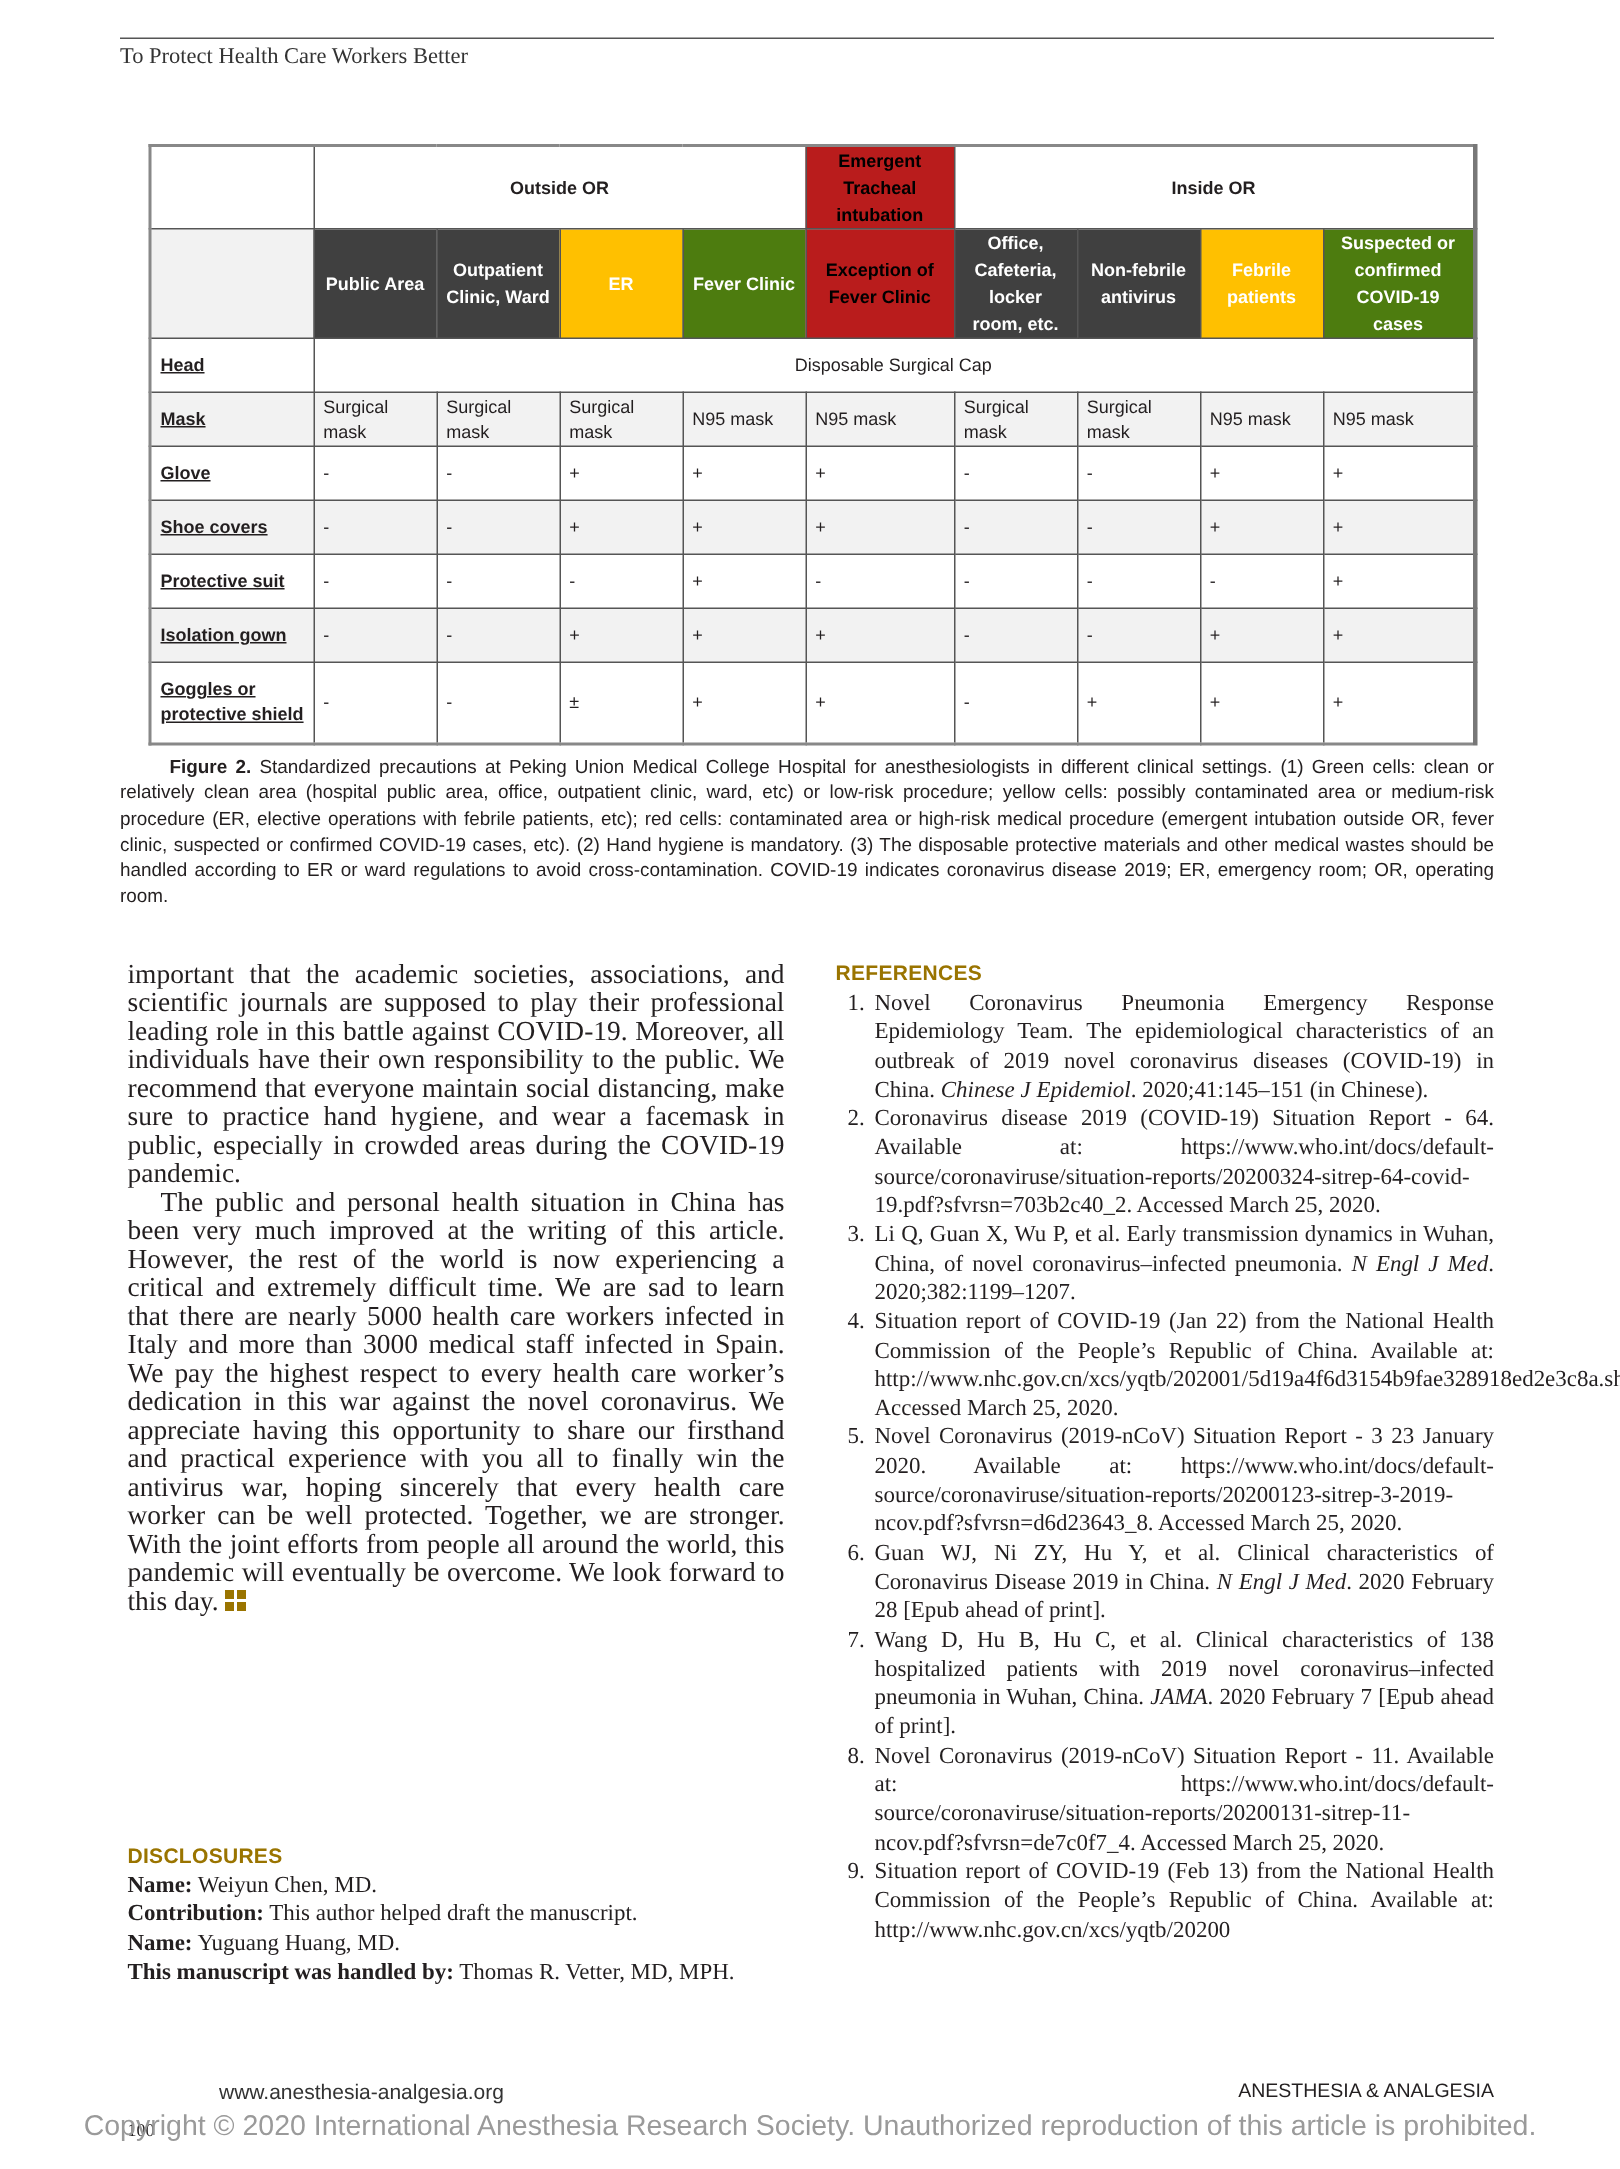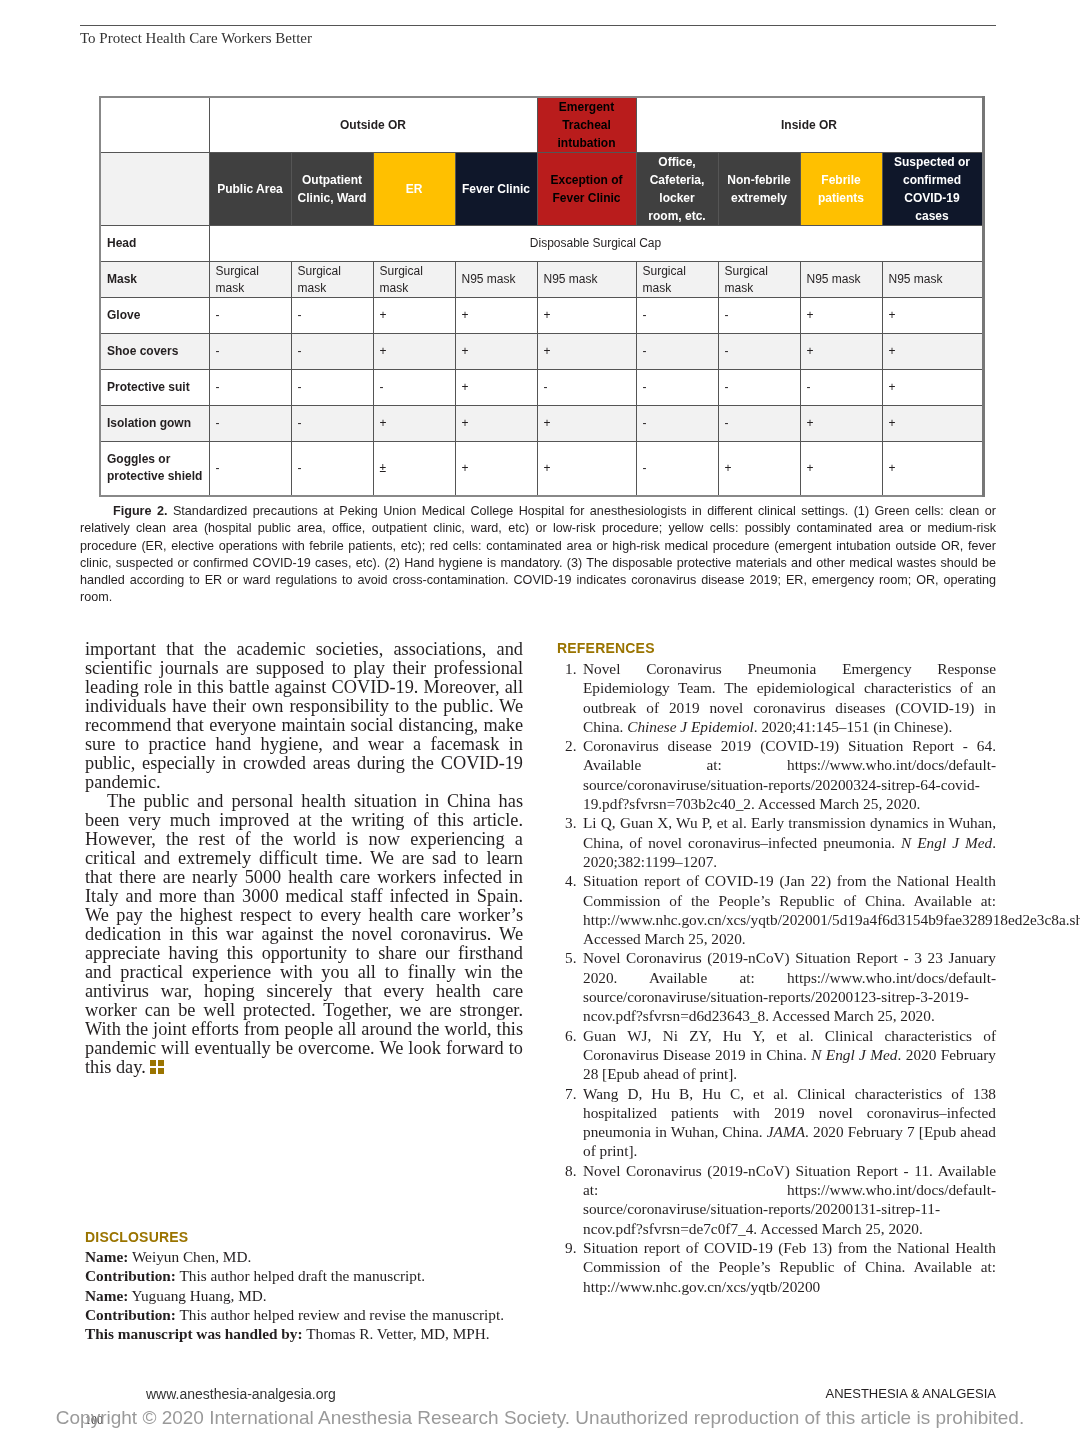--- a/index.html
+++ b/index.html
@@ -12,24 +12,24 @@
   
   .ppe-table { position: absolute; left: 99px; top: 96px; width: 883px; border-collapse: collapse;
     font-family: "Liberation Sans", sans-serif; font-size: 12px; table-layout: fixed; border: 2px solid #888; border-right: 3px solid #777; }
   .ppe-table td { border: 1px solid #555; padding: 0 6px; vertical-align: middle; }
   .ppe-table td.c { text-align: center; font-weight: bold; }
   .hdr1 td { height: 54px; }
   .hdr2 td { height: 72px; color: #fff; line-height: 18px; }
   .row td { height: 36px; line-height: 17px; }
   .row.alt td { background: #f2f2f2; }
   .row.tall td { height: 54px; }
-  .rowlabel { font-weight: bold; }
+  .rowlabel { font-weight: bold; text-decoration: underline; }
   .green { background: #404040; }
   .yellow { background: #ffc000; }
-  .red { background: #0f172a; }
+  .red { background: #4d7c0f; }
   .pink { background: #b91c1c; color: #000 !important; }
   .greybg { background: #f2f2f2; }
 
   .caption { position: absolute; left: 80px; top: 503px; width: 916px; font-family: "Liberation Sans", sans-serif;
     font-size: 12.6px; line-height: 17.3px; color: #231f20; text-align: justify; }
   .caption b { font-weight: bold; padding-left: 33px; }
 
   .col-left { position: absolute; left: 85px; top: 640px; width: 438px; font-size: 18.3px; line-height: 19px; text-align: justify; }
   .col-left p.indent { text-indent: 22px; }
   .endmark { display: inline-block; width: 14px; height: 14px; margin-left: 4px; vertical-align: -1px;
@@ -78,21 +78,21 @@
     <td class="c" colspan="4">Inside OR</td>
   </tr>
   <tr class="hdr2" id="settings-row">
     <td class="greybg"></td>
   <td class="c green">Public Area</td>
         <td class="c green">Outpatient Clinic, Ward</td>
         <td class="c yellow">ER</td>
         <td class="c red">Fever Clinic</td>
         <td class="c pink">Exception of Fever Clinic</td>
         <td class="c green">Office, Cafeteria, locker room, etc.</td>
-        <td class="c green">Non-febrile extremely</td>
+        <td class="c green">Non-febrile antivirus</td>
         <td class="c yellow">Febrile patients</td>
         <td class="c red">Suspected or confirmed COVID-19 cases</td>
       </tr>
   <tr class="row">
     <td class="rowlabel">Head</td>
     <td colspan="9" style="text-align:center">Disposable Surgical Cap</td>
   </tr>
   </tbody>
     <tbody id="ppe-body">
       <tr class="row alt">
@@ -176,21 +176,20 @@
   <p>important that the academic societies, associations, and scientific journals are supposed to play their professional leading role in this battle against COVID-19. Moreover, all individuals have their own responsibility to the public. We recommend that everyone maintain social distancing, make sure to practice hand hygiene, and wear a facemask in public, especially in crowded areas during the COVID-19 pandemic.</p>
   <p class="indent"><span>The public and personal health situation in China has been very much improved at the writing of this article. However, the rest of the world is now experiencing a critical and extremely difficult time. We are sad to learn that there are nearly 5000 health care workers infected in Italy and more than 3000 medical staff infected in Spain. We pay the highest respect to every health care worker’s dedication in this war against the novel coronavirus. We appreciate having this opportunity to share our firsthand and practical experience with you all to finally win the antivirus war, hoping sincerely that every health care worker can be well protected. Together, we are stronger. With the joint efforts from people all around the world, this pandemic will eventually be overcome. We look forward to this day.</span><span class="endmark"></span></p>
 </div>
 
 <div class="disclosures">
   <div class="sect-head">DISCLOSURES</div>
   <div id="disc-lines">
       <div class="line"><b>Name:</b><span> Weiyun Chen, MD.</span></div>
       <div class="line"><b>Contribution:</b><span> This author helped draft the manuscript.</span></div>
       <div class="line"><b>Name:</b><span> Yuguang Huang, MD.</span></div>
-      <div class="line"><b>Contribution:</b><span> This author helped review and revise the manuscript.</span></div>
       <div class="line"><b>This manuscript was handled by:</b><span> Thomas R. Vetter, MD, MPH.</span></div>
     </div>
 </div>
 
 <div class="refs">
   <div class="sect-head">REFERENCES</div>
   <ol id="ref-list">
       <li><span class="num">1.</span><span>Novel Coronavirus Pneumonia Emergency Response Epidemiology Team. The epidemiological characteristics of an outbreak of 2019 novel coronavirus diseases (COVID-19) in China. </span><i>Chinese J Epidemiol</i><span>. 2020;41:145–151 (in Chinese).</span></li>
       <li><span class="num">2.</span><span>Coronavirus disease 2019 (COVID-19) Situation Report - 64. Available at: https://www.who.int/docs/default-source/coronaviruse/situation-reports/20200324-sitrep-64-covid-19.pdf?sfvrsn=703b2c40_2. Accessed March 25, 2020.</span><i></i><span></span></li>
       <li><span class="num">3.</span><span>Li Q, Guan X, Wu P, et al. Early transmission dynamics in Wuhan, China, of novel coronavirus–infected pneumonia. </span><i>N Engl J Med</i><span>. 2020;382:1199–1207.</span></li>

